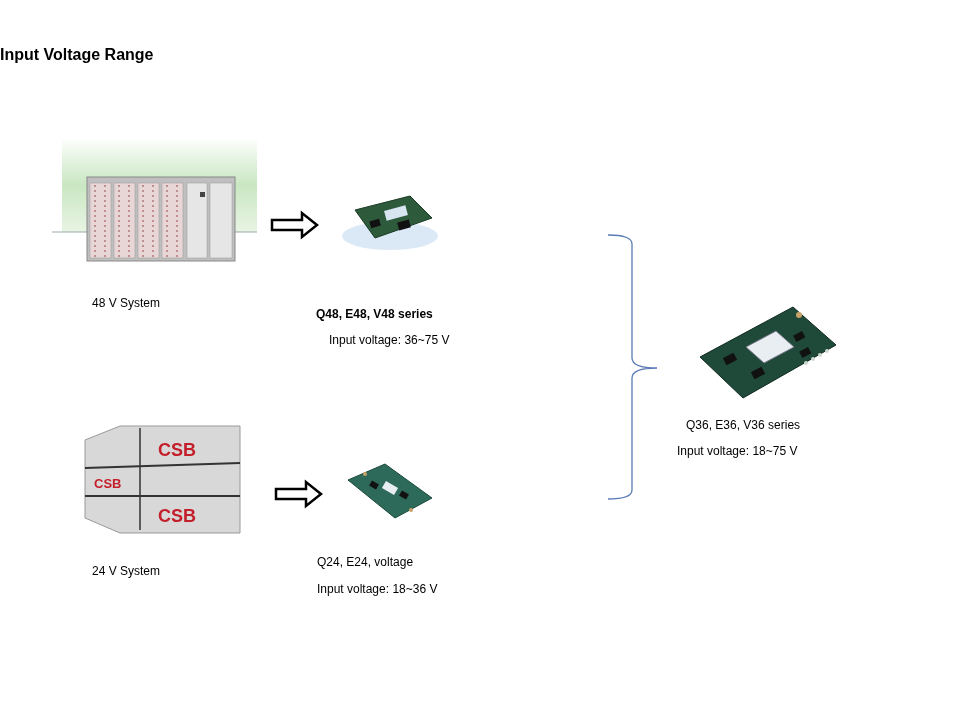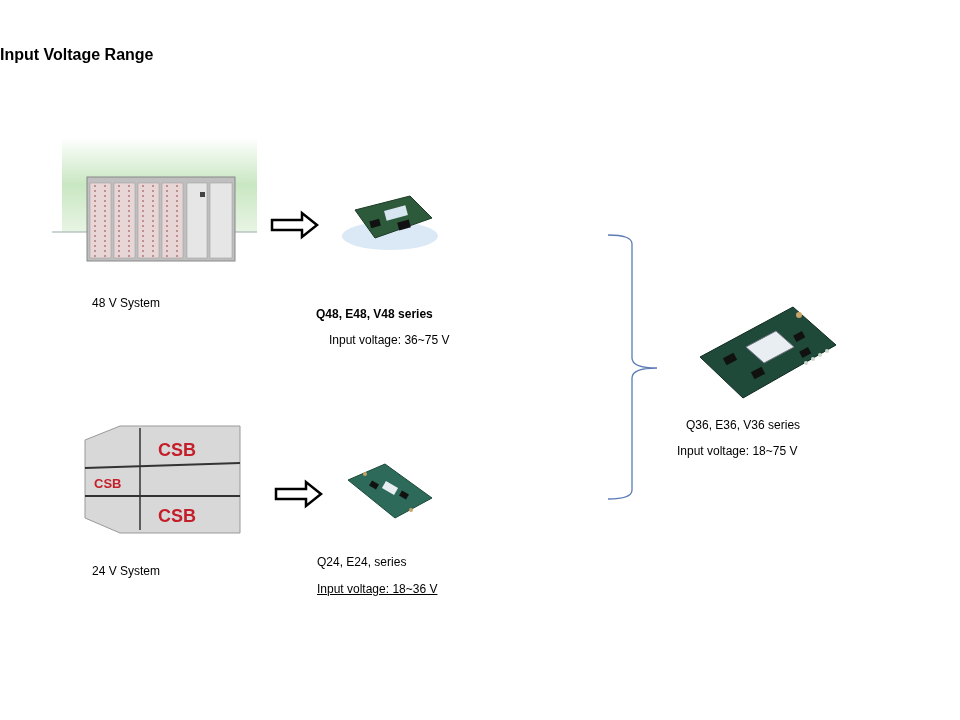--- a/index.html
+++ b/index.html
@@ -121,14 +121,14 @@
     <rect x="38" y="24" width="14" height="8" fill="#e8eef2" transform="rotate(30 45 28)"></rect>
     <rect x="25" y="22" width="8" height="6" fill="#111" transform="rotate(30 29 25)"></rect>
     <rect x="55" y="32" width="8" height="6" fill="#111" transform="rotate(30 59 35)"></rect>
     <circle cx="20" cy="14" r="2" fill="#c9a36a"></circle>
     <circle cx="66" cy="50" r="2" fill="#c9a36a"></circle>
   </svg>
 </div>
 
 <div class="abs label" style="left:92px;top:558px;">24 V System</div>
 
-<div class="abs label" style="left:317px;top:549px;">Q24, E24, series</div>
-<div class="abs label" style="left:317px;top:576px;text-decoration:underline;">Input voltage: 18~36 V</div>
+<div class="abs label" style="left:317px;top:549px;">Q24, E24, voltage</div>
+<div class="abs label" style="left:317px;top:576px;">Input voltage: 18~36 V</div>
 
 </body></html>

